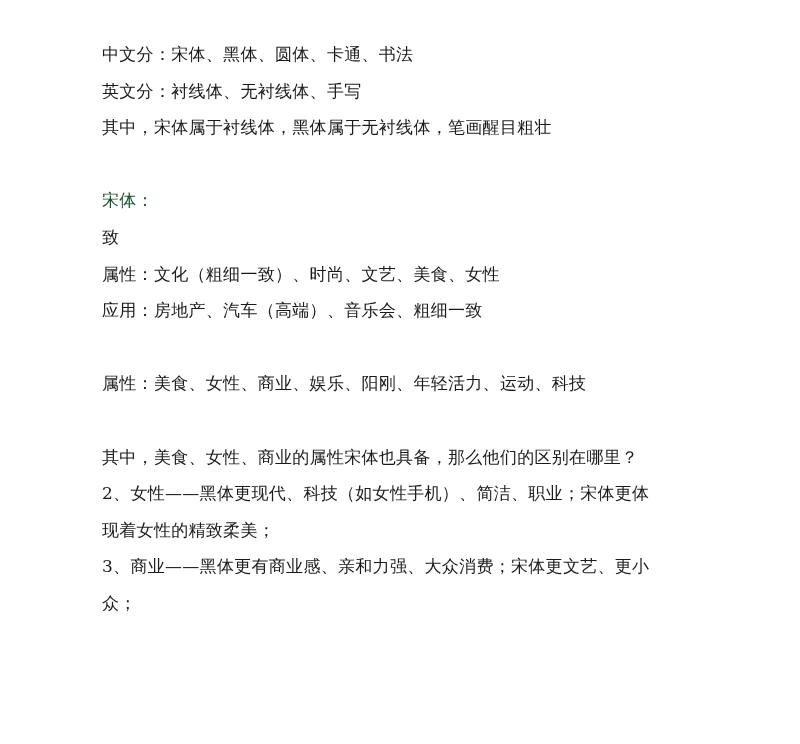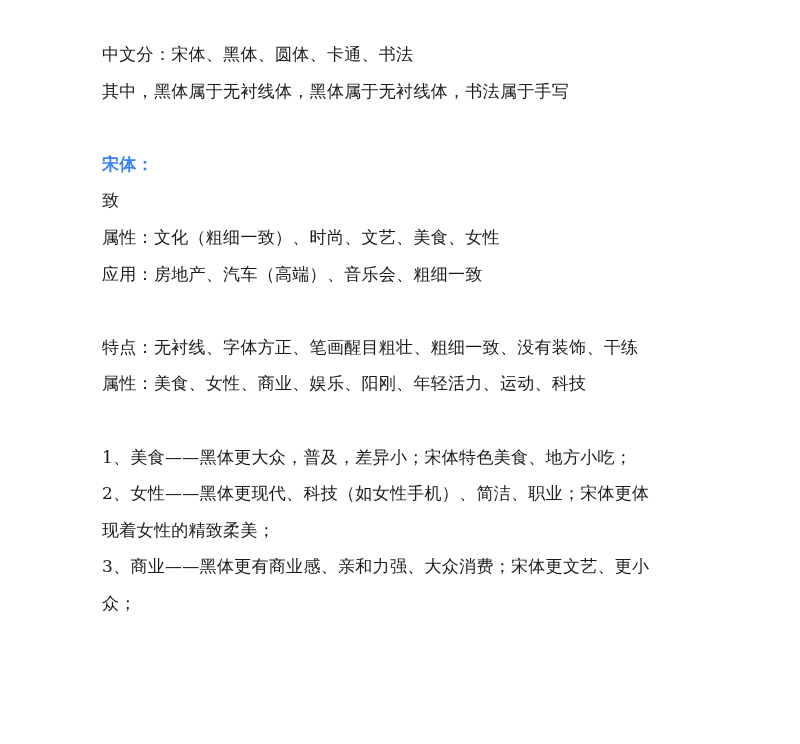--- a/index.html
+++ b/index.html
@@ -26,43 +26,42 @@
       font-size: 17px;
       line-height: 36.6px;
       height: 36.6px;
       white-space: nowrap;
       letter-spacing: 0.3px;
     }
     .gap {
       height: 36.6px;
     }
     .pink {
-      color: #3b82f6;
-      font-weight: bold;
+      color: #14532d;
     }
   </style>
 </head>
 <body>
 
 <div class="doc">
   <div class="line">中文分：宋体、黑体、圆体、卡通、书法</div>
-  <div class="line">其中，黑体属于无衬线体，黑体属于无衬线体，书法属于手写</div>
+  <div class="line">英文分：衬线体、无衬线体、手写</div>
+  <div class="line">其中，宋体属于衬线体，黑体属于无衬线体，笔画醒目粗壮</div>
 
   <div class="gap"></div>
 
   <div class="line pink">宋体：</div>
   <div class="line">致</div>
   <div class="line">属性：文化（粗细一致）、时尚、文艺、美食、女性</div>
   <div class="line">应用：房地产、汽车（高端）、音乐会、粗细一致</div>
 
   <div class="gap"></div>
 
-  <div class="line">特点：无衬线、字体方正、笔画醒目粗壮、粗细一致、没有装饰、干练</div>
   <div class="line">属性：美食、女性、商业、娱乐、阳刚、年轻活力、运动、科技</div>
 
   <div class="gap"></div>
 
-  <div class="line">1、美食——黑体更大众，普及，差异小；宋体特色美食、地方小吃；</div>
+  <div class="line">其中，美食、女性、商业的属性宋体也具备，那么他们的区别在哪里？</div>
   <div class="line">2、女性——黑体更现代、科技（如女性手机）、简洁、职业；宋体更体</div>
   <div class="line">现着女性的精致柔美；</div>
   <div class="line">3、商业——黑体更有商业感、亲和力强、大众消费；宋体更文艺、更小</div>
   <div class="line">众；</div>
 </div>
 
 </body></html>

